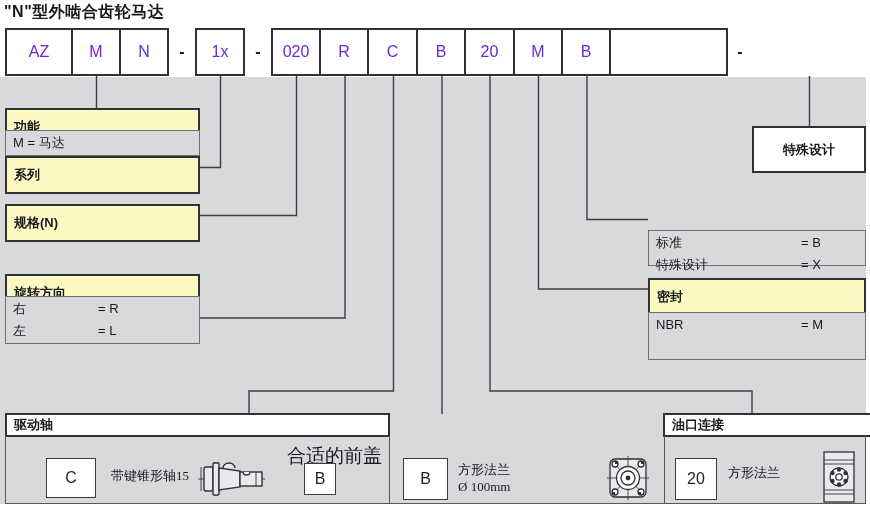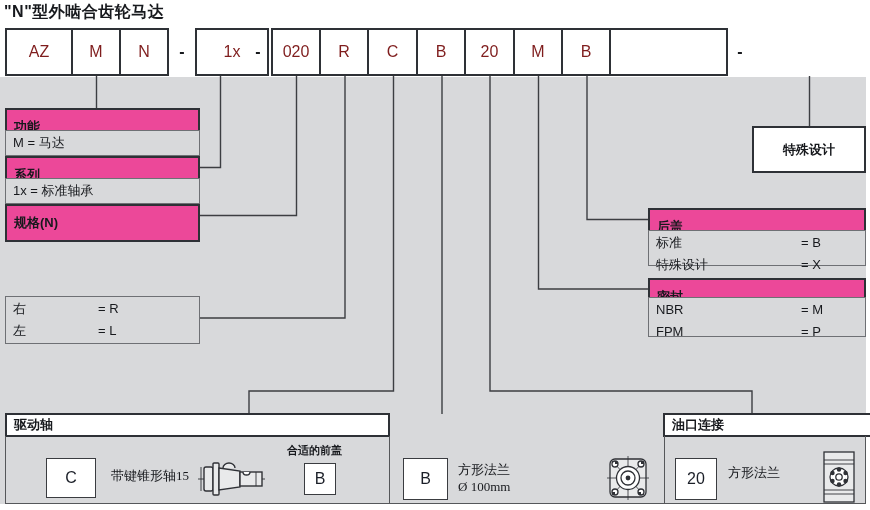--- a/index.html
+++ b/index.html
@@ -18,29 +18,29 @@
   }
   .page-title {
     position: absolute; left: 4px; top: 2px;
     font-size: 16px; font-weight: bold; z-index: 5; letter-spacing: .5px;
   }
   svg.connectors { position: absolute; left: 0; top: 0; z-index: 2; }
   .cbox {
     position: absolute; top: 28px; height: 48px;
     background: #fff; border: 2px solid #2e3136;
     display: flex; align-items: center; justify-content: center;
-    font-size: 16px; z-index: 3; color: #7f1d1d;
+    font-size: 16px; z-index: 3; color: #6d28d9;
   }
   .csep {
     position: absolute; top: 28px; height: 48px;
     display: flex; align-items: center; justify-content: center;
     font-size: 16px; font-weight: bold; z-index: 3;
   }
   .phead {
-    position: absolute; height: 38px; background: #ec4899;
+    position: absolute; height: 38px; background: #fef9c3;
     border: 2px solid #2e3136; font-weight: bold; font-size: 13px;
     display: flex; align-items: center; padding-left: 7px; z-index: 3;
   }
   .prow {
     position: absolute; background: #d8d9db; border: 1px solid #6e7074;
     font-size: 13px; z-index: 3; padding: 1px 4px 0 7px; line-height: 22px;
   }
   .prow .rowline { position: relative; height: 22px; }
   .prow .val { position: absolute; top: 0; }
   .val-near  { left: 91px; }
@@ -63,21 +63,21 @@
     position: absolute; left: 5px; top: 436px; width: 861px; height: 68px;
     border: 1px solid #55575a; border-top: none; z-index: 3;
   }
   .bdivider { position: absolute; top: 0; width: 1px; height: 100%; background: #55575a; }
   .code-chip {
     position: absolute; background: #fff; border: 1.5px solid #3a3c40;
     display: flex; align-items: center; justify-content: center;
     font-size: 16px; color: #1b1f28;
   }
   .btext { position: absolute; font-size: 13px; line-height: 17px; font-family: Liberation Serif, serif; }
-  .blabel { position: absolute; font-size: 11px; font-weight: bold; }
+  .blabel { position: absolute; font-size: 19px; font-weight: normal; }
   .icon-wrap { position: absolute; }
 </style>
 </head>
 <body>
 
 <div class="page">
 
   <div class="gray-bg"></div>
 
   <div class="page-title">"N"型外啮合齿轮马达</div>
@@ -92,78 +92,71 @@
     <path d="M490,76 V391 H752 V414"></path>
     <path d="M538.5,76 V289 H648"></path>
     <path d="M587,76 V219.5 H648"></path>
     <path d="M809.5,76 V127"></path>
   </svg>
 
   <div class="cbox" style="left:5px;width:68px">AZ</div>
   <div class="cbox" style="left:71px;width:50px">M</div>
   <div class="cbox" style="left:119px;width:50px">N</div>
   <div class="csep" style="left:169px;width:26px">-</div>
-  <div class="cbox" style="left:195px;width:74px">1x</div>
+  <div class="cbox" style="left:195px;width:50px">1x</div>
   <div class="csep" style="left:245px;width:26px">-</div>
   <div class="cbox" style="left:271px;width:50px">020</div>
   <div class="cbox" style="left:319px;width:50px">R</div>
   <div class="cbox" style="left:367px;width:51px">C</div>
   <div class="cbox" style="left:416px;width:50px">B</div>
   <div class="cbox" style="left:464px;width:51px">20</div>
   <div class="cbox" style="left:513px;width:50px">M</div>
   <div class="cbox" style="left:561px;width:50px">B</div>
   <div class="cbox" style="left:609px;width:119px"></div>
   <div class="csep" style="left:728px;width:24px">-</div>
 
   <div class="phead left-col" style="top:108px">功能</div>
   <div class="prow left-col" style="top:130px;height:26px">
     <div class="rowline"><span>M = 马达</span></div>
   </div>
 
   <div class="phead left-col" style="top:156px">系列</div>
-  <div class="prow left-col" style="top:178px;height:26px">
-    <div class="rowline"><span>1x = 标准轴承</span></div>
-  </div>
 
   <div class="phead left-col" style="top:204px">规格(N)</div>
 
+  <div class="phead left-col" style="top:274px">旋转方向</div>
   <div class="prow left-col" style="top:296px;height:48px">
     <div class="rowline">
       <span>右</span>
       <span class="val val-mid">= R</span>
     </div>
     <div class="rowline">
       <span>左</span>
       <span class="val val-mid">= L</span>
     </div>
   </div>
 
   <div class="special-box">特殊设计</div>
 
-  <div class="phead right-col" style="top:208px">后盖</div>
   <div class="prow right-col" style="top:230px;height:36px">
     <div class="rowline">
       <span>标准</span>
       <span class="val val-far">= B</span>
     </div>
     <div class="rowline">
       <span>特殊设计</span>
       <span class="val val-far">= X</span>
     </div>
   </div>
 
   <div class="phead right-col" style="top:278px">密封</div>
-  <div class="prow right-col" style="top:297px;height:40px">
+  <div class="prow right-col" style="top:312px;height:48px">
     <div class="rowline">
       <span>NBR</span>
       <span class="val val-far">= M</span>
-    </div>
-    <div class="rowline">
-      <span>FPM</span>
-      <span class="val val-far">= P</span>
     </div>
   </div>
 
   <div class="bhead" style="left:5px;width:385px">驱动轴</div>
   <div class="bhead" style="left:663px;width:235px">油口连接</div>
 
   <div class="bcontent">
     <div class="bdivider" style="left:383px"></div>
     <div class="bdivider" style="left:658px"></div>
 

